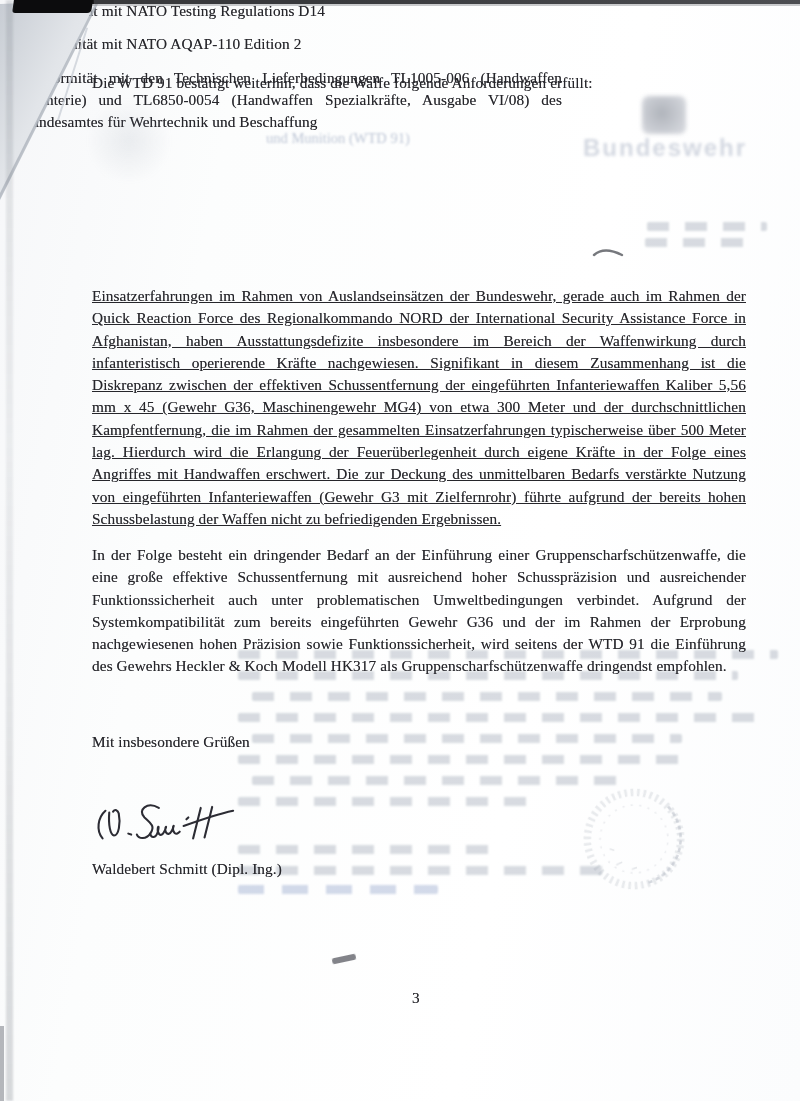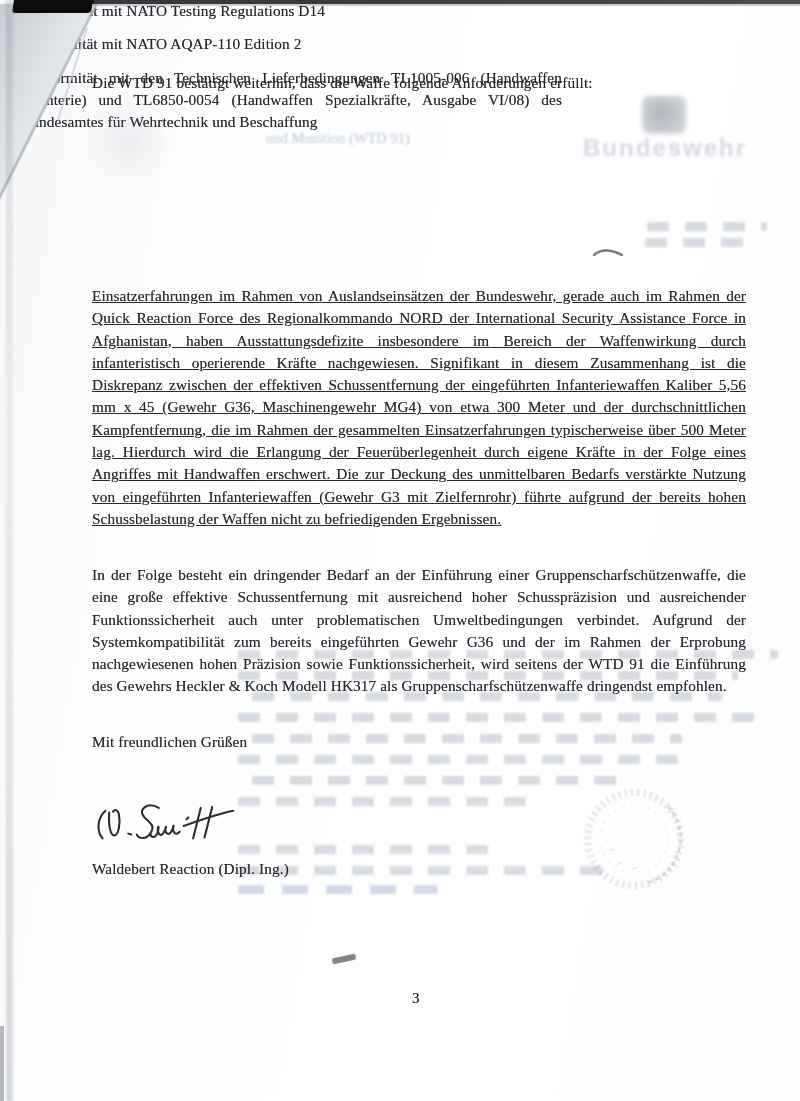--- a/index.html
+++ b/index.html
@@ -42,21 +42,21 @@
   .stamp{left:580px;top:786px;width:108px;height:106px;transform:rotate(-8deg);filter:blur(.7px);opacity:.6;}
   
   .txt{position:absolute;font-size:15.3px;line-height:22.3px;letter-spacing:.1px;
        text-shadow:0 0 .4px rgba(40,40,45,.55);}
   .intro{left:92px;top:72px;width:680px;white-space:nowrap;}
   .bullets{left:160px;top:108px;width:562px;}
   .bullet{display:flex;gap:16px;margin-bottom:11px;}
   .dot{flex:none;width:5px;height:5px;border-radius:50%;background:#2a2a2e;margin-top:9px;}
   .btext{text-align:justify;}
   .para1{left:92px;top:285px;width:654px;text-align:justify;text-decoration:underline;}
-  .para2{left:92px;top:544px;width:654px;text-align:justify;margin-top:20px;}
+  .para2{left:92px;top:544px;width:654px;text-align:justify;}
   .closing{left:92px;top:731px;width:300px;}
   .sig-svg{position:absolute;left:94px;top:801px;width:162px;height:50px;}
   .signatory{left:92px;top:858px;width:320px;}
   .pagenum{left:412px;top:987px;width:30px;}
 </style>
 </head>
 <body>
 
 <div class="scan">
 
@@ -116,33 +116,33 @@
     </div>
     <div class="bullet">
       <span class="dot"></span>
       <span class="txt btext" style="position:static">Konformität mit den Technischen Lieferbedingungen TL1005-006 (Handwaffen Infanterie) und TL6850-0054 (Handwaffen Spezialkräfte, Ausgabe VI/08) des Bundesamtes für Wehrtechnik und Beschaffung</span>
     </div>
   </div>
 
   <div class="txt para1">Einsatzerfahrungen im Rahmen von Auslandseinsätzen der Bundeswehr, gerade auch im Rahmen der Quick Reaction Force des Regionalkommando NORD der International Security Assistance Force in Afghanistan, haben Ausstattungsdefizite insbesondere im Bereich der Waffenwirkung durch infanteristisch operierende Kräfte nachgewiesen. Signifikant in diesem Zusammenhang ist die Diskrepanz zwischen der effektiven Schussentfernung der eingeführten Infanteriewaffen Kaliber 5,56 mm x 45 (Gewehr G36, Maschinengewehr MG4) von etwa 300 Meter und der durchschnittlichen Kampfentfernung, die im Rahmen der gesammelten Einsatzerfahrungen typischerweise über 500 Meter lag. Hierdurch wird die Erlangung der Feuerüberlegenheit durch eigene Kräfte in der Folge eines Angriffes mit Handwaffen erschwert. Die zur Deckung des unmittelbaren Bedarfs verstärkte Nutzung von eingeführten Infanteriewaffen (Gewehr G3 mit Zielfernrohr) führte aufgrund der bereits hohen Schussbelastung der Waffen nicht zu befriedigenden Ergebnissen.</div>
   <div class="txt para2">In der Folge besteht ein dringender Bedarf an der Einführung einer Gruppenscharfschützenwaffe, die eine große effektive Schussentfernung mit ausreichend hoher Schusspräzision und ausreichender Funktionssicherheit auch unter problematischen Umweltbedingungen verbindet. Aufgrund der Systemkompatibilität zum bereits eingeführten Gewehr G36 und der im Rahmen der Erprobung nachgewiesenen hohen Präzision sowie Funktionssicherheit, wird seitens der WTD 91 die Einführung des Gewehrs Heckler &amp; Koch Modell HK317 als Gruppenscharfschützenwaffe dringendst empfohlen.</div>
 
-  <div class="txt closing">Mit freundlichen Grüßen</div>
+  <div class="txt closing">Mit insbesondere Grüßen</div>
 
   <svg class="sig-svg" viewBox="0 0 170 50">
     <g fill="none" stroke="#2c2c34" stroke-width="2.2" stroke-linecap="round" stroke-linejoin="round">
       <path d="M12,9 C4,16 2,30 9,38"></path>
       <path d="M16,11 C15,24 17,34 21,35 C26,35 28,22 26,12 C25,8 22,7 20,10"></path>
       <path d="M36,33 l3,1"></path>
       <path d="M68,6 C56,-1 45,8 53,16 C61,23 64,26 59,33 C55,39 47,39 45,34"></path>
       <path d="M59,33 C60,38 65,38 67,31 C68,27 68,24 67,27 C66,33 70,37 73,32 C76,27 76,24 75,27 C74,32 78,36 81,31 C84,26 84,23 83,26 C82,31 86,36 90,31"></path>
       <path d="M97,18 l2,-2"></path>
       <path d="M112,6 L104,38"></path>
       <path d="M124,5 L116,37"></path>
       <path d="M94,25 C108,20 128,13 146,9"></path>
     </g>
   </svg>
 
-  <div class="txt signatory">Waldebert Reaction (Dipl. Ing.)</div>
+  <div class="txt signatory">Waldebert Schmitt (Dipl. Ing.)</div>
 
   <div class="txt pagenum">3</div>
 
 </div>
 
 </body></html>

